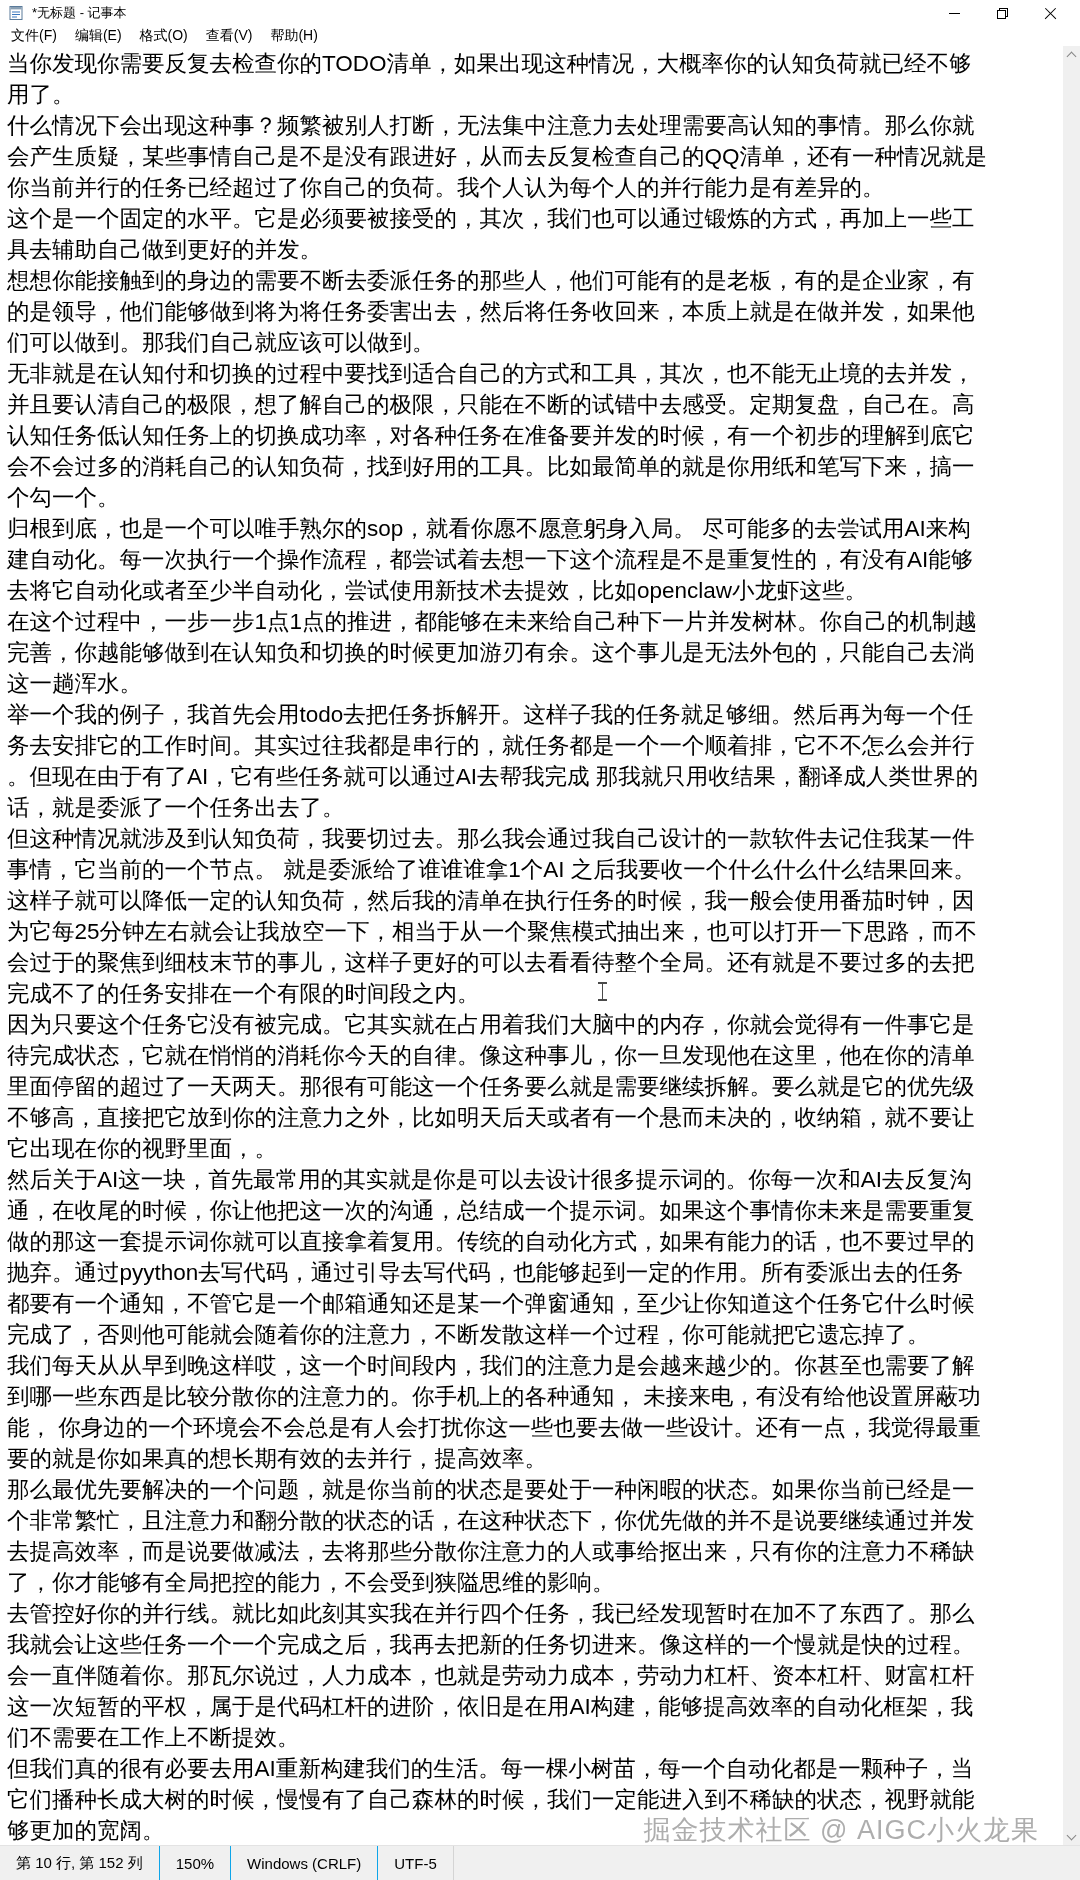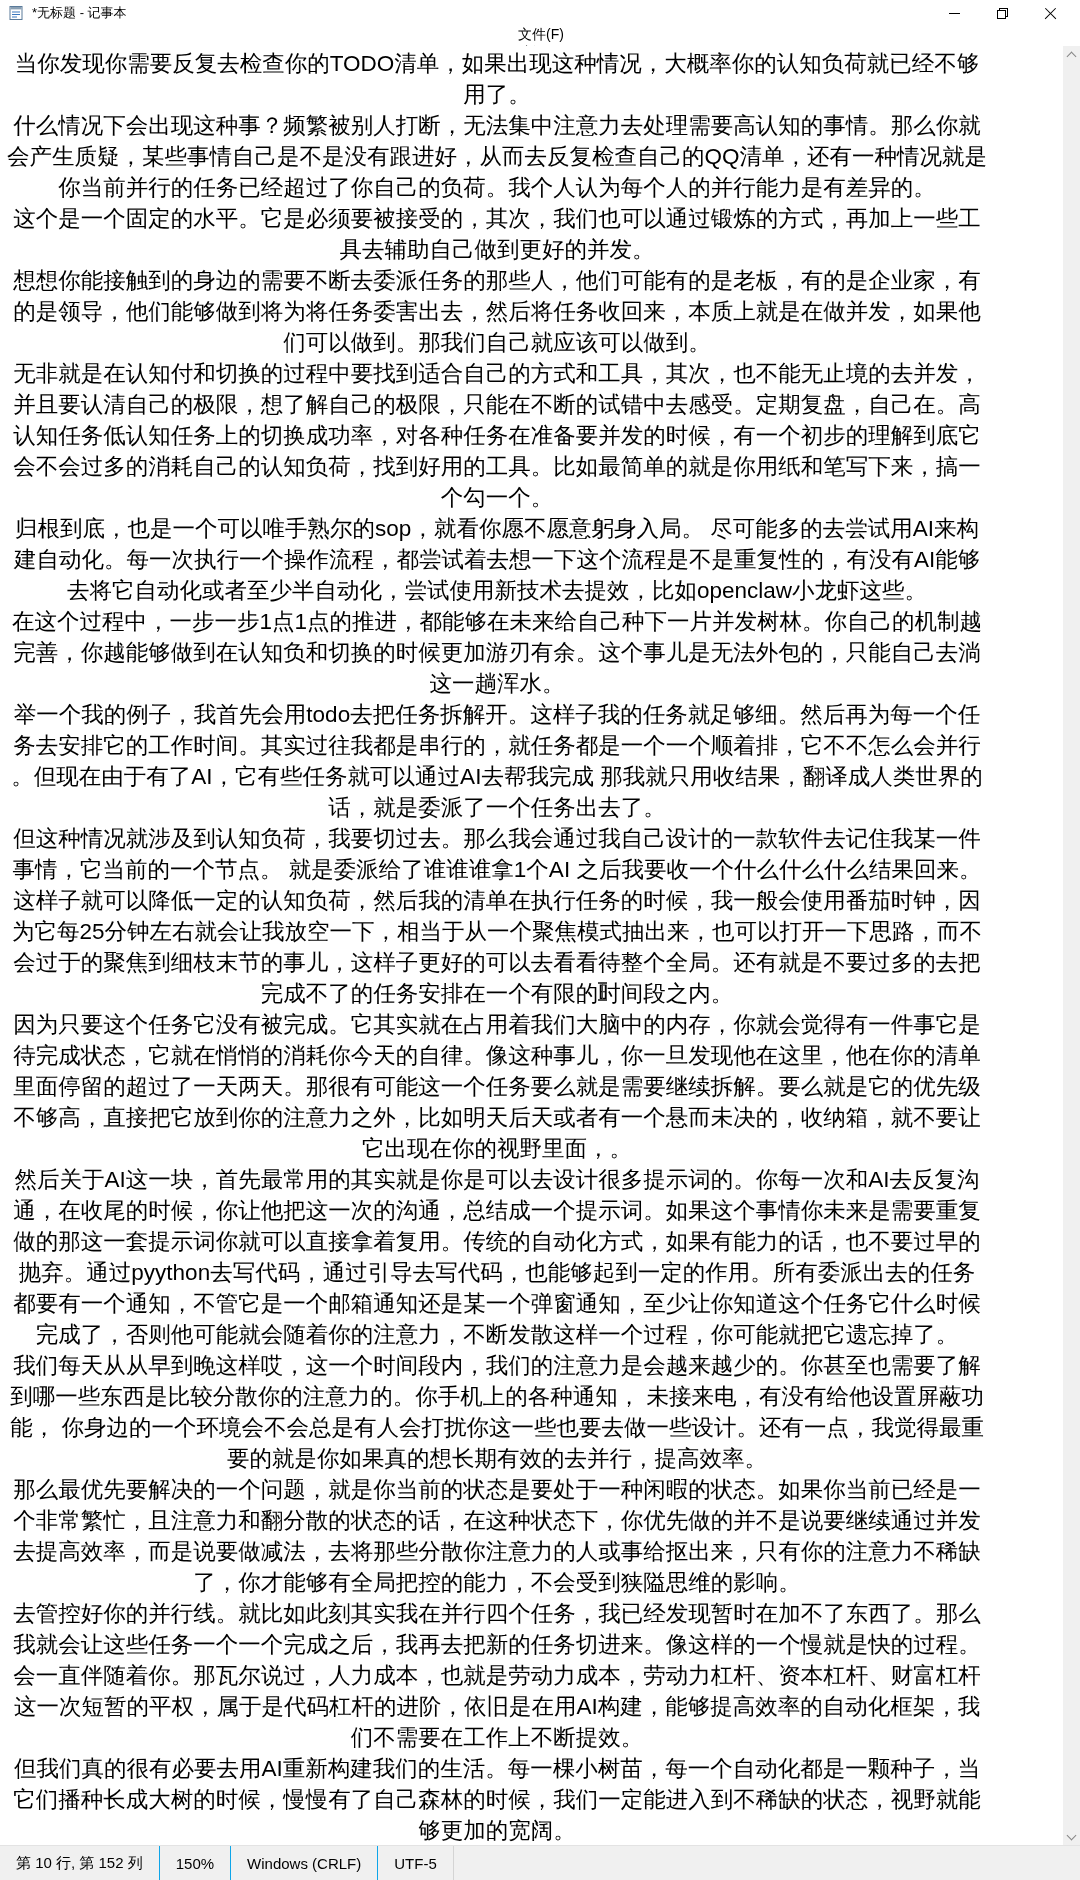--- a/index.html
+++ b/index.html
@@ -15,27 +15,27 @@
   .glyph-min{width:11px;height:0;border-top:1.3px solid #000;}
   .glyph-restore{position:relative;width:11px;height:11px;}
   .glyph-restore::before{content:"";position:absolute;right:0;top:0;width:7px;height:7px;border:1px solid #000;}
   .glyph-restore::after{content:"";position:absolute;left:0;bottom:0;width:7px;height:7px;border:1px solid #000;background:#fff;}
   .glyph-close{position:relative;width:13px;height:13px;}
   .glyph-close::before,.glyph-close::after{content:"";position:absolute;left:-1px;right:-1px;top:6px;height:1.3px;background:#000;}
   .glyph-close::before{transform:rotate(45deg);}
   .glyph-close::after{transform:rotate(-45deg);}
 
   
-  .menubar{position:absolute;top:26px;left:0;right:0;height:20px;display:flex;align-items:center;font-size:14px;padding-left:2px;flex-direction:column;}
+  .menubar{position:absolute;top:26px;left:0;right:0;height:20px;display:flex;align-items:center;font-size:14px;padding-left:2px;}
   .menu-item{padding:0 9px;white-space:nowrap;}
 
   
   .textarea{position:absolute;top:46px;left:0;right:17px;bottom:34px;background:#fff;overflow:hidden;cursor:text;}
   .textcontent{position:absolute;top:2px;left:7px;font-size:22.5px;line-height:31px;white-space:pre;
-               font-family:"Liberation Sans",sans-serif;color:#000;text-align:center;}
+               font-family:"Liberation Sans",sans-serif;color:#000;}
   .watermark{position:absolute;right:24px;bottom:0px;font-size:27px;line-height:32px;color:#a9a9a9;
              letter-spacing:1px;white-space:nowrap;opacity:.95;}
 
   
   .ibeam{position:absolute;left:598px;top:982px;width:9px;height:15px;
          border-top:2px solid #4a4a4a;border-bottom:2px solid #4a4a4a;}
   .ibeam::before{content:"";position:absolute;left:3.5px;top:0;bottom:0;width:1.6px;background:#4a4a4a;}
 
   
   .scrollbar{position:absolute;top:46px;right:0;bottom:34px;width:17px;background:#f0f0f0;}
@@ -137,20 +137,21 @@
 去提高效率，而是说要做减法，去将那些分散你注意力的人或事给抠出来，只有你的注意力不稀缺
 了，你才能够有全局把控的能力，不会受到狭隘思维的影响。
 去管控好你的并行线。就比如此刻其实我在并行四个任务，我已经发现暂时在加不了东西了。那么
 我就会让这些任务一个一个完成之后，我再去把新的任务切进来。像这样的一个慢就是快的过程。
 会一直伴随着你。那瓦尔说过，人力成本，也就是劳动力成本，劳动力杠杆、资本杠杆、财富杠杆
 这一次短暂的平权，属于是代码杠杆的进阶，依旧是在用AI构建，能够提高效率的自动化框架，我
 们不需要在工作上不断提效。
 但我们真的很有必要去用AI重新构建我们的生活。每一棵小树苗，每一个自动化都是一颗种子，当
 它们播种长成大树的时候，慢慢有了自己森林的时候，我们一定能进入到不稀缺的状态，视野就能
 够更加的宽阔。</div>
+    <div class="watermark">掘金技术社区 @ AIGC小火龙果</div>
   </div>
 
   <div class="ibeam"></div>
 
   <div class="scrollbar">
     <div class="scroll-arrow up"></div>
     <div class="scroll-arrow down"></div>
   </div>
 
   <div class="statusbar">

